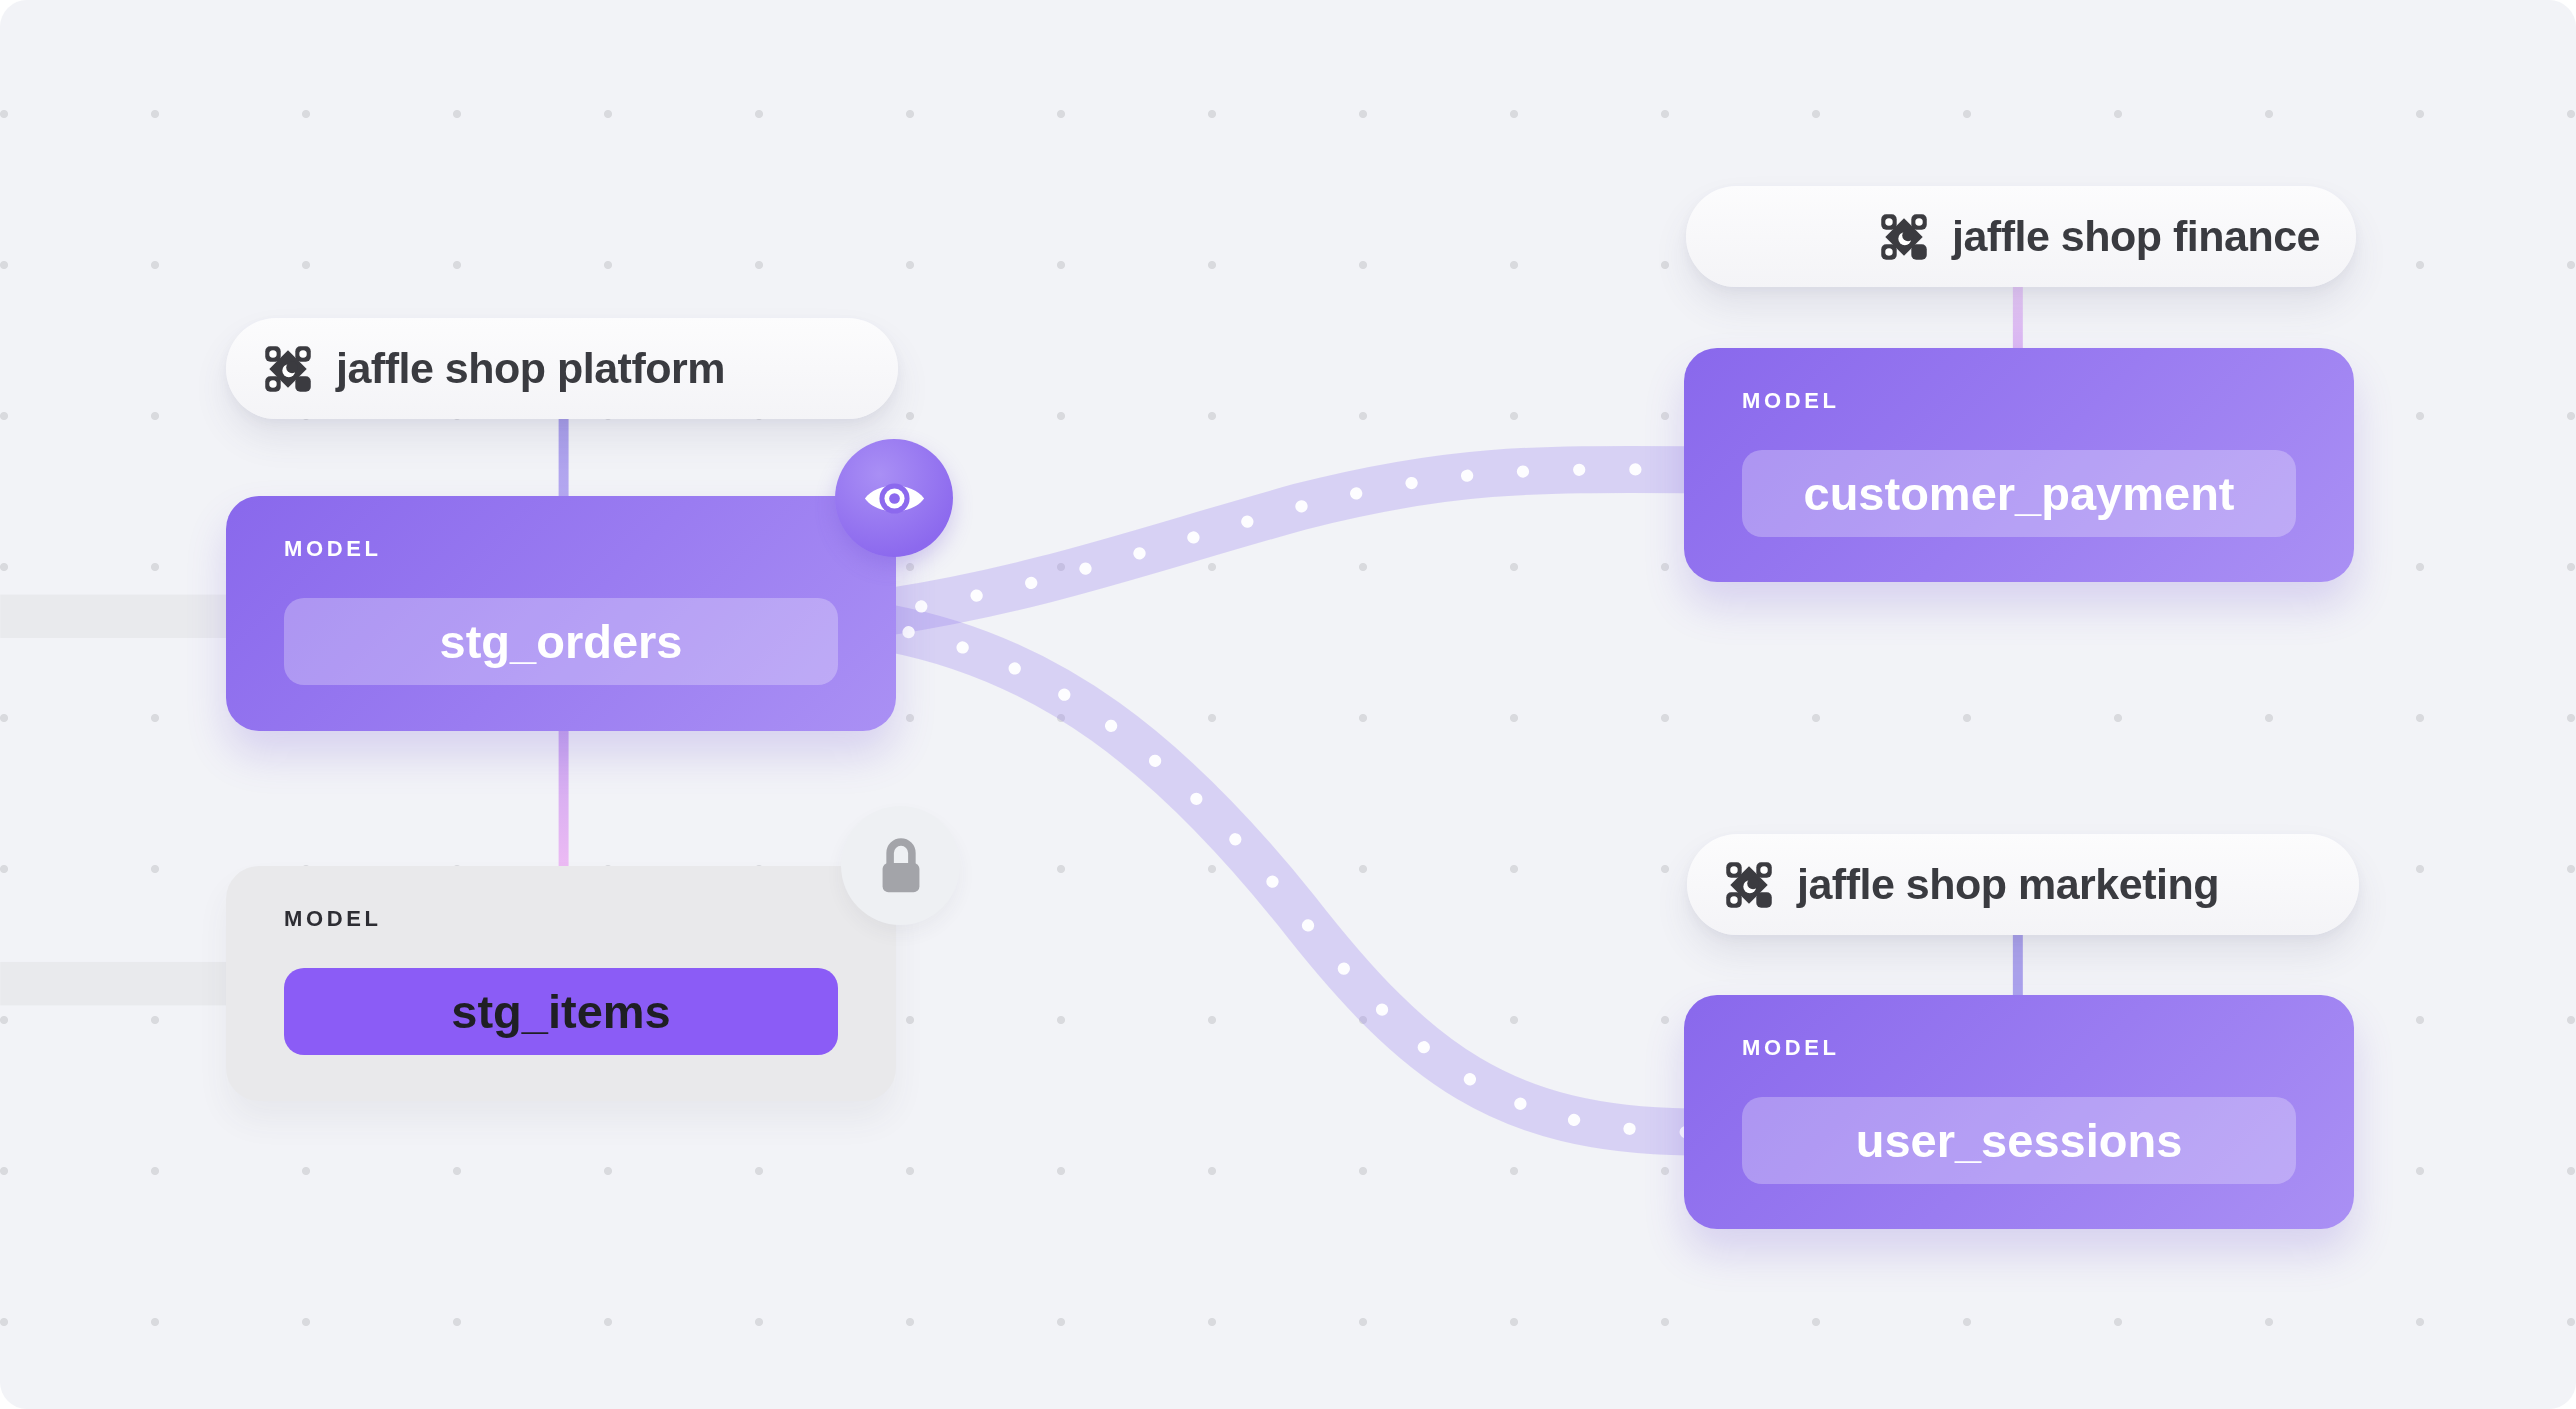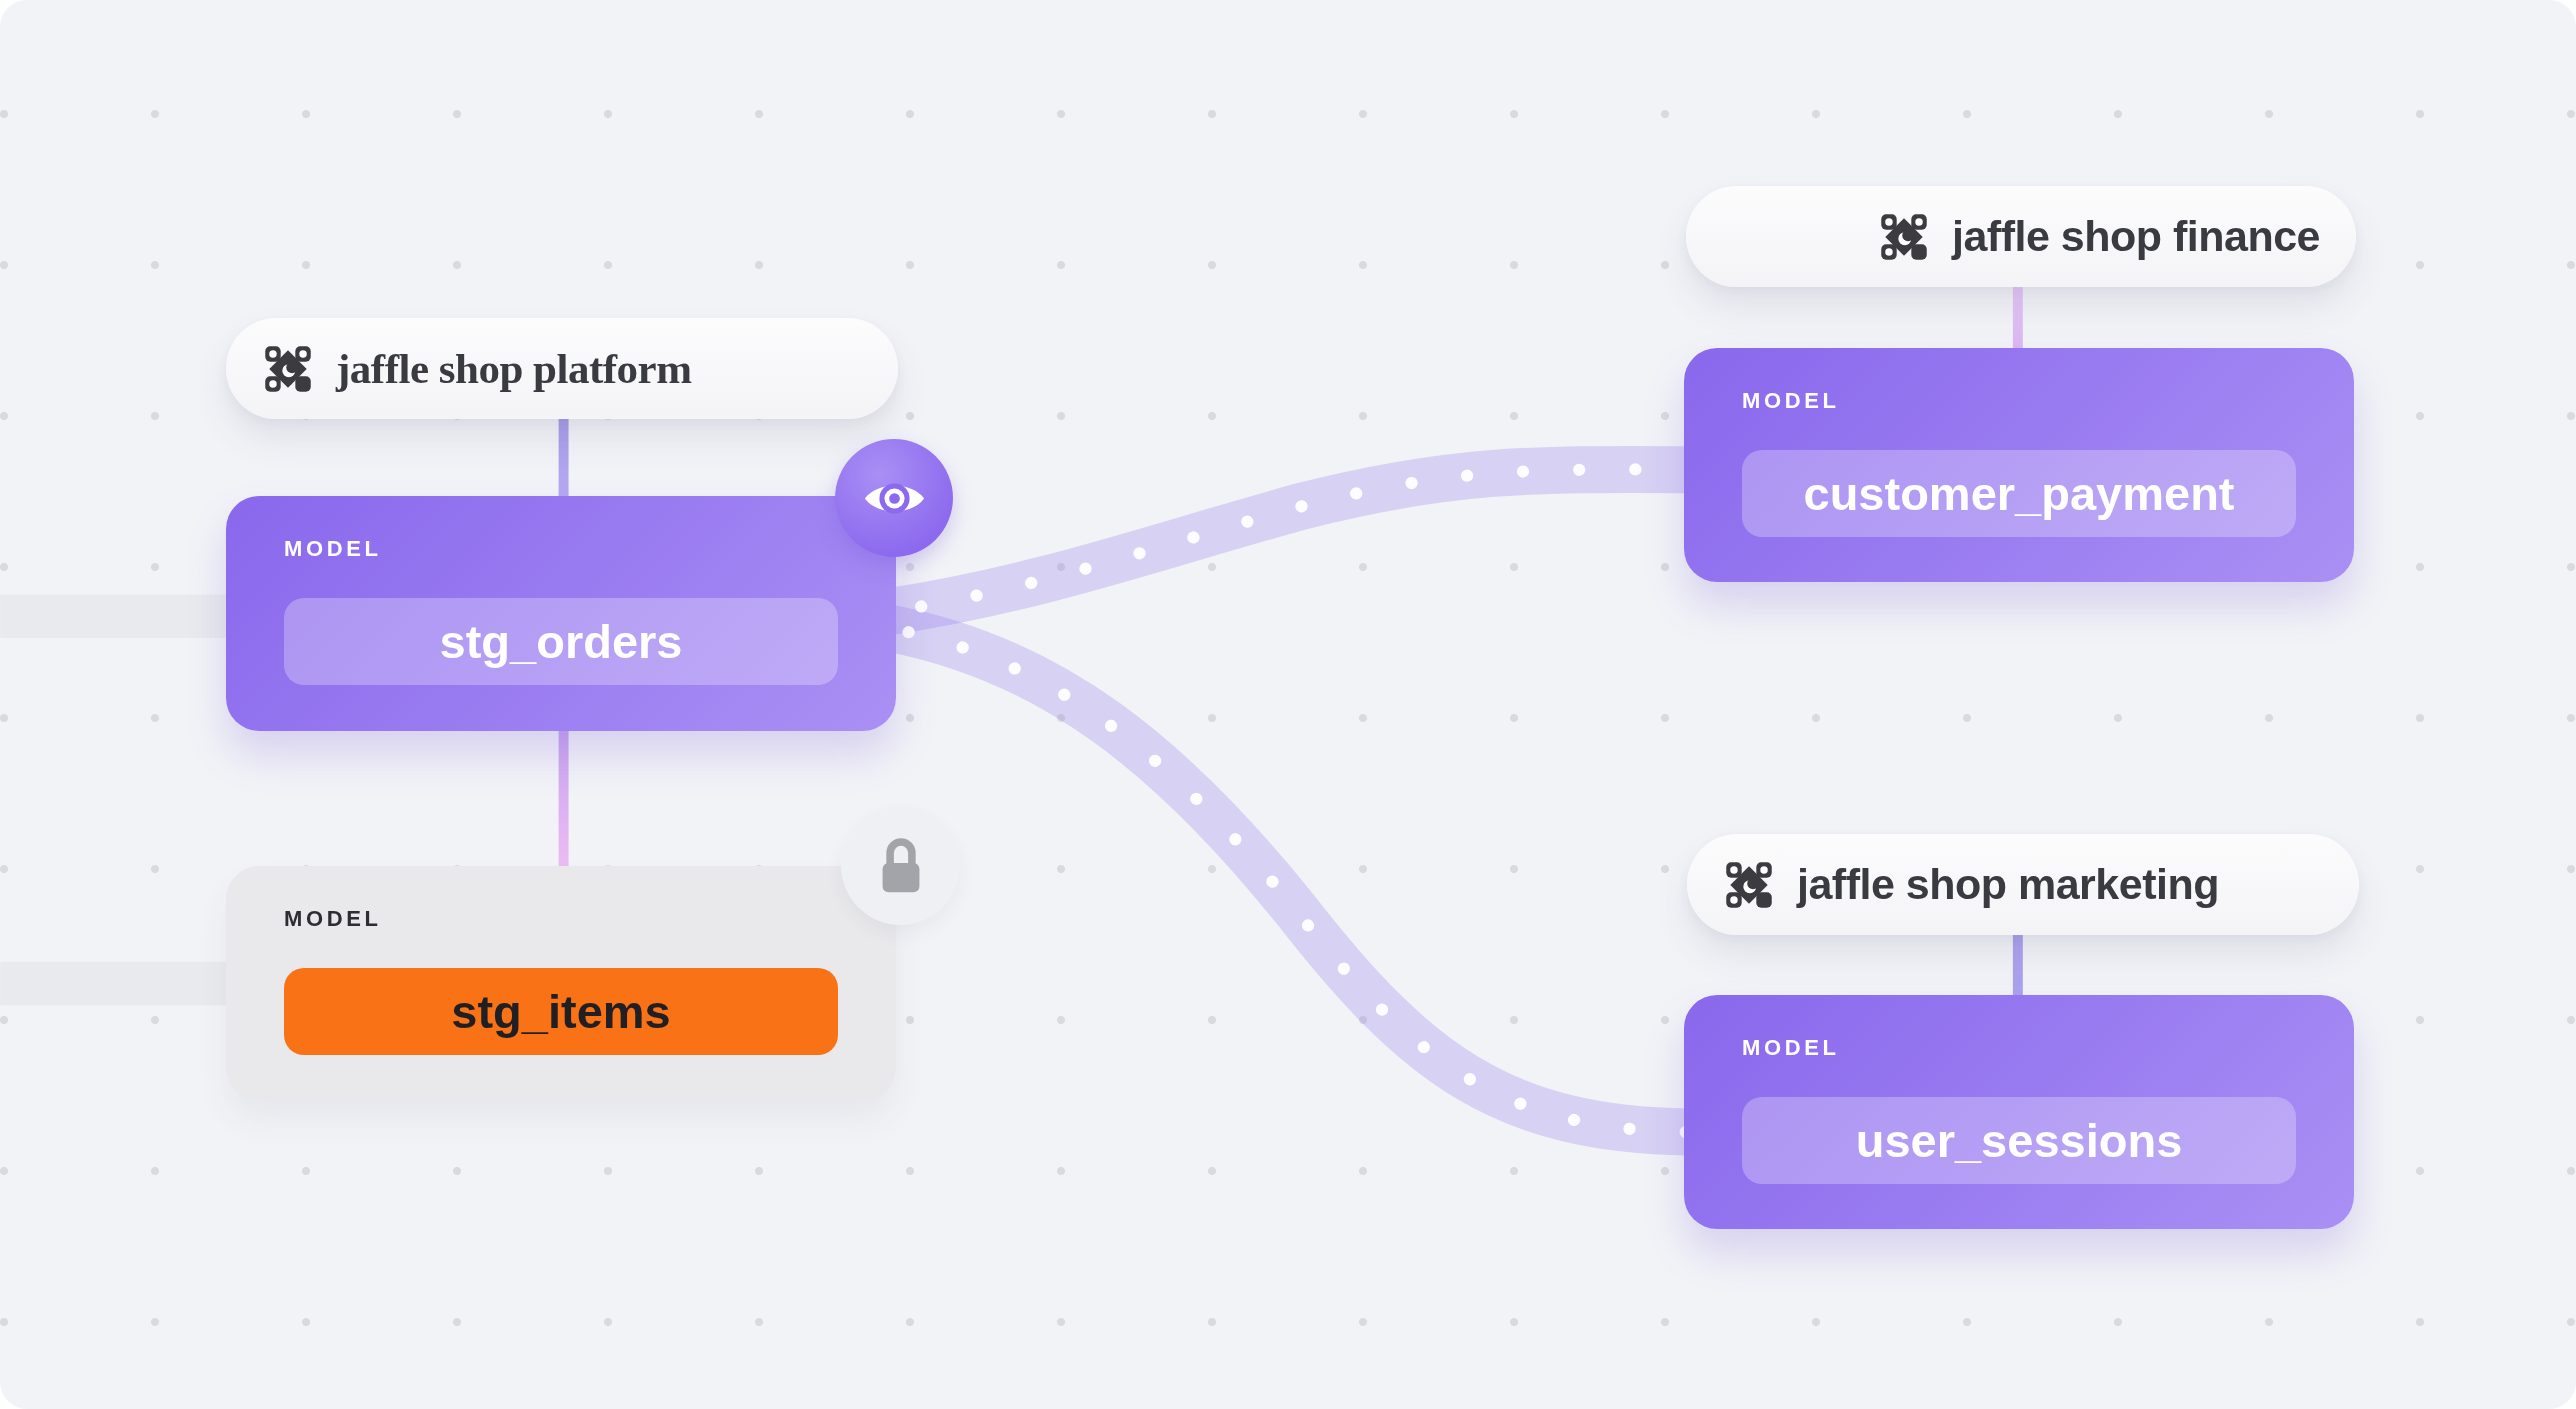--- a/index.html
+++ b/index.html
@@ -24,21 +24,21 @@
         padding:40px 58px 0 58px;}
   .node.purple{background:linear-gradient(135deg,#8968ec 0%,#9a7cf1 52%,#aa90f4 100%);
                box-shadow:0 23.5px 40px rgba(112,80,210,0.20);}
   .node.gray{background:#e9e9eb;box-shadow:0 20px 33px rgba(60,60,80,0.06);}
   .node-type{font-size:22px;font-weight:700;letter-spacing:3.6px;}
   .node.purple .node-type{color:#ffffff;}
   .node.gray .node-type{color:#2d2d33;}
   .name-box{position:absolute;left:58px;right:58px;top:102px;height:87px;border-radius:20px;
             display:flex;align-items:center;justify-content:center;}
   .node.purple .name-box{background:rgba(255,255,255,0.27);}
-  .node.gray .name-box{background:#f97316;}
+  .node.gray .name-box{background:#8b5cf6;}
   .node-name{font-size:47px;font-weight:700;white-space:nowrap;}
   .node.purple .node-name{color:#ffffff;}
   .node.gray .node-name{color:#1f1f24;}
 
   
   .badge{position:absolute;border-radius:50%;display:flex;align-items:center;justify-content:center;}
   .badge.eye{left:835px;top:439px;width:118px;height:118px;
              background:radial-gradient(circle at 38% 30%, #a98ff5, #8c69ee 75%);
              box-shadow:0 9px 20px rgba(110,80,210,0.25);}
   .badge.lock{left:841px;top:806px;width:119px;height:119px;background:#eef0f3;
@@ -79,21 +79,21 @@
       </g>
 
       <g fill="none">
         <path d="M 982 676 C 1150 650, 1270 606, 1436 560 C 1600 518, 1690 518, 1866 519" stroke="rgba(149,121,238,0.28)" stroke-width="52"></path>
         <path d="M 982 694 C 1160 728, 1292 832, 1432 1006 C 1566 1178, 1662 1248, 1866 1251" stroke="rgba(149,121,238,0.28)" stroke-width="52"></path>
         <path d="M 982 676 C 1150 650, 1270 606, 1436 560 C 1600 518, 1690 518, 1866 519" stroke="#ffffff" stroke-width="13.5" stroke-linecap="round" stroke-dasharray="0.1 62" stroke-dashoffset="26" opacity="0.95"></path>
         <path d="M 982 694 C 1160 728, 1292 832, 1432 1006 C 1566 1178, 1662 1248, 1866 1251" stroke="#ffffff" stroke-width="13.5" stroke-linecap="round" stroke-dasharray="0.1 62" stroke-dashoffset="40" opacity="0.95"></path>
       </g>
     </svg>
 
-    <div class="pill" style="left:226px;top:318px;width:672px;font-family:Liberation Serif, serif;">
+    <div class="pill" style="left:226px;top:318px;width:672px;">
       <svg class="dbt-icon" viewBox="0 0 64 64">
         <g fill="#3b3b40">
           <rect x="4" y="4" width="19" height="19" rx="6"></rect>
             <rect x="41" y="4" width="19" height="19" rx="6"></rect>
           <rect x="4" y="41" width="19" height="19" rx="6"></rect>
             <rect x="41" y="41" width="19" height="19" rx="6"></rect>
           <path d="M32 9 L55 32 L32 55 L9 32 Z"></path>
         </g>
         <circle cx="13.5" cy="13.5" r="4.6" fill="#ffffff"></circle>
         <circle cx="50.5" cy="13.5" r="4.6" fill="#ffffff"></circle>

